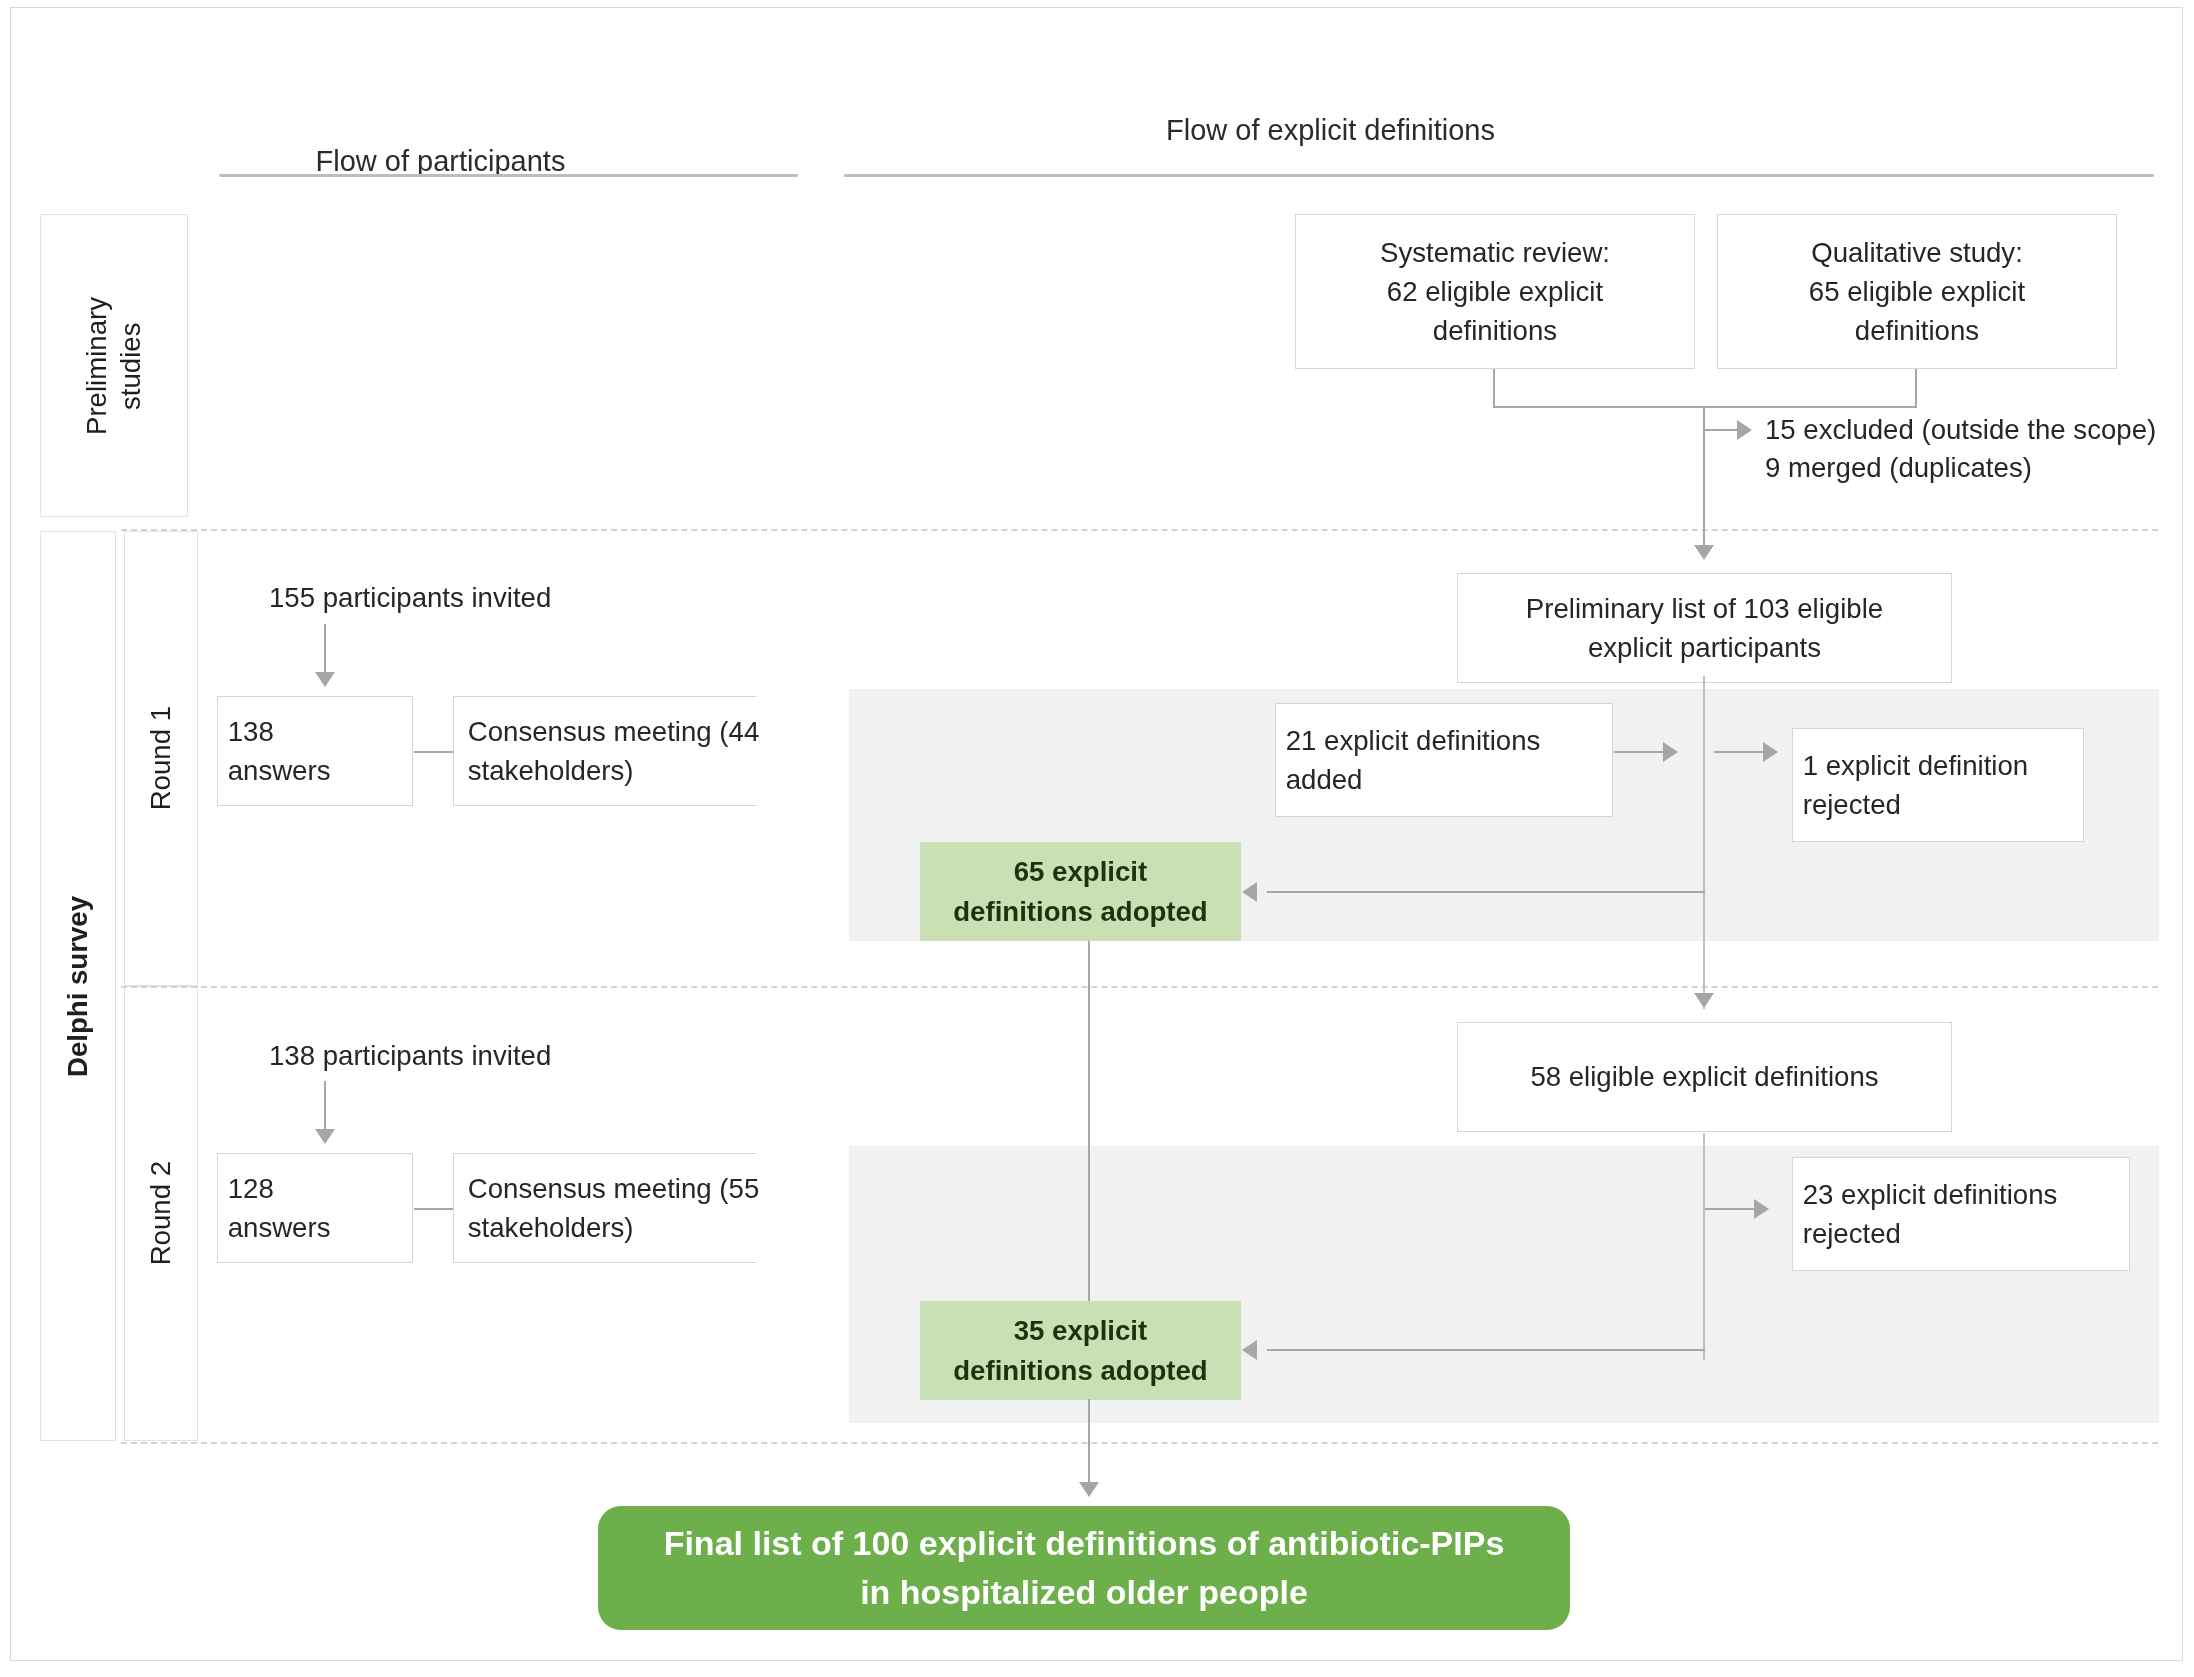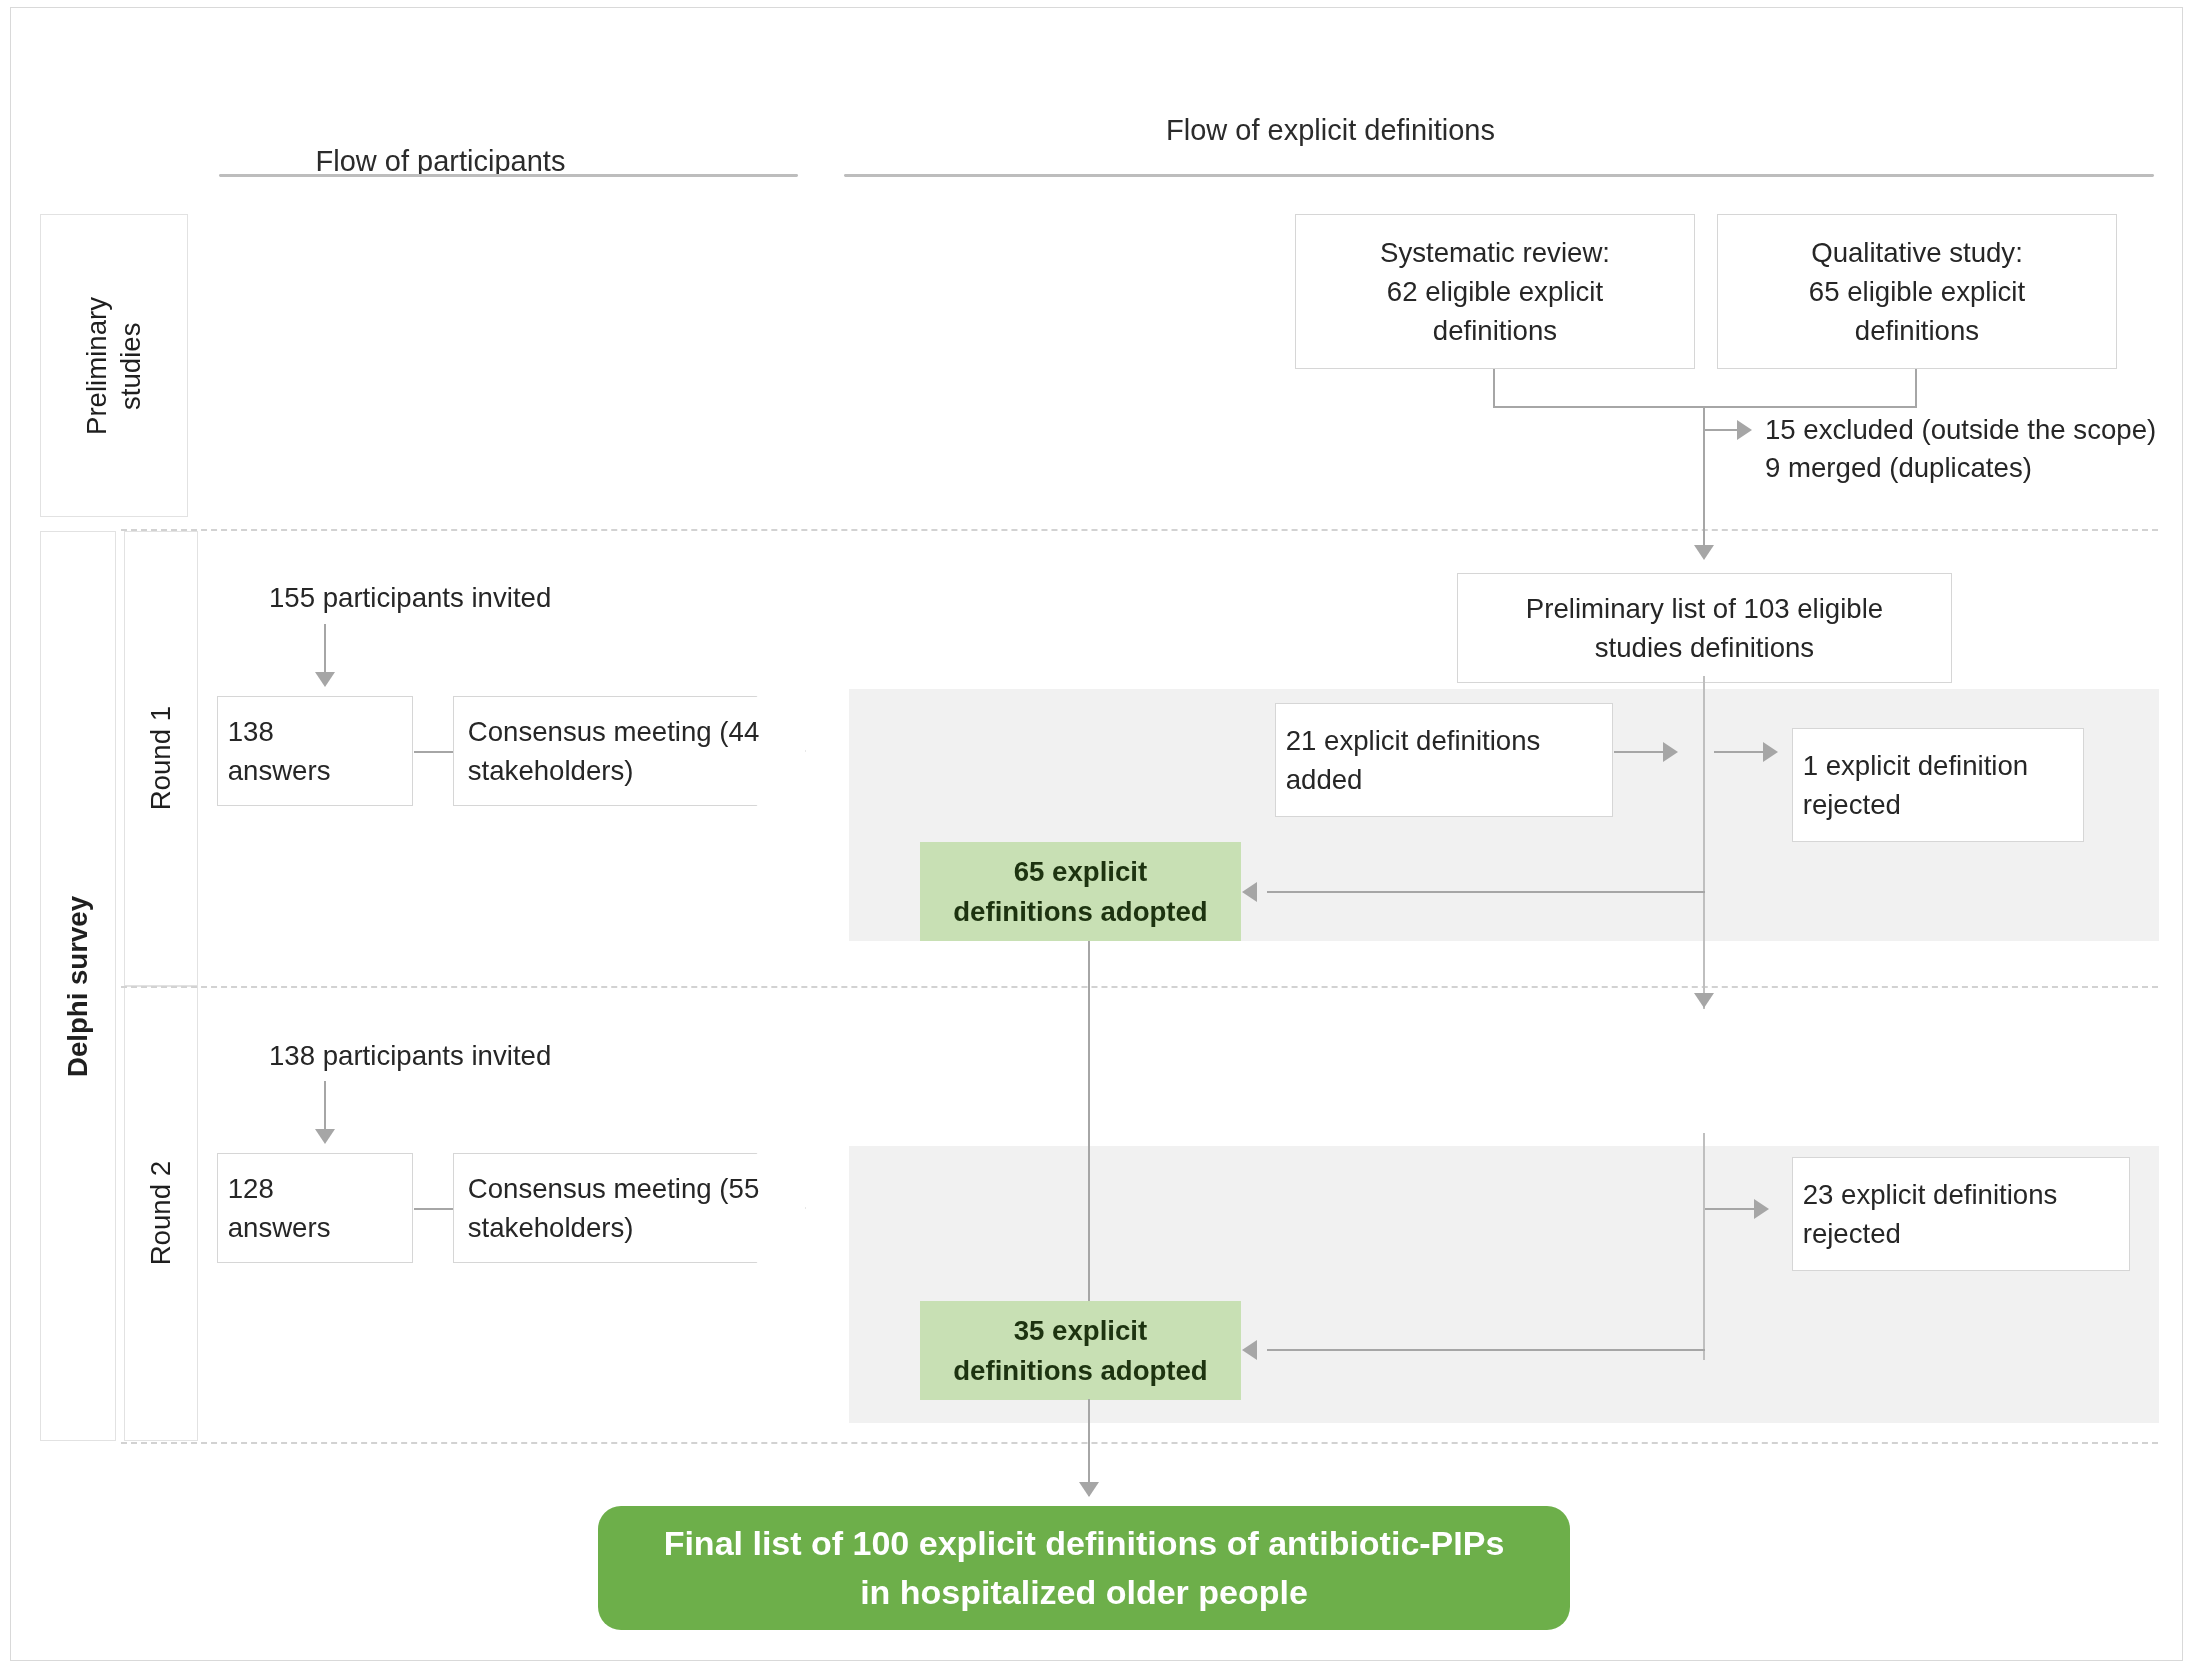--- a/index.html
+++ b/index.html
@@ -182,21 +182,21 @@
   <div class="node chevron" style="left:453px;top:696px;width:353px;height:110px;">
     <div>
       <span class="l">Consensus meeting</span>
       <span class="l">(44 stakeholders)</span>
     </div>
   </div>
 
   <div class="node box" style="left:1457px;top:565px;width:495px;height:110px;margin-top:8px;">
     <div>
       <span class="l">Preliminary list of 103 eligible</span>
-      <span class="l">studies definitions</span>
+      <span class="l">explicit participants</span>
     </div>
   </div>
 
   <div class="vline-thin" style="left:1703px;top:676px;height:333px;"></div>
 
   <div class="node box box-left" style="left:1275px;top:703px;width:338px;height:114px;">
     <div>
       <span class="l">21 explicit definitions</span>
       <span class="l">added</span>
     </div>
@@ -241,20 +241,25 @@
 
   <div class="node chevron" style="left:453px;top:1153px;width:353px;height:110px;">
     <div>
       <span class="l">Consensus meeting</span>
       <span class="l">(55 stakeholders)</span>
     </div>
   </div>
 
   <div class="ah-down" style="left:1694px;top:993px;"></div>
 
+  <div class="node box" style="left:1457px;top:1022px;width:495px;height:110px;">
+    <div>
+      <span class="l">58 eligible explicit definitions</span>
+    </div>
+  </div>
 
   <div class="vline-thin" style="left:1703px;top:1133px;height:227px;"></div>
 
   <div class="hline" style="left:1705px;top:1208px;width:59px;"></div>
   <div class="ah-right" style="left:1754px;top:1199px;"></div>
 
   <div class="node box box-left" style="left:1792px;top:1157px;width:338px;height:114px;">
     <div>
       <span class="l">23 explicit definitions</span>
       <span class="l">rejected</span>

